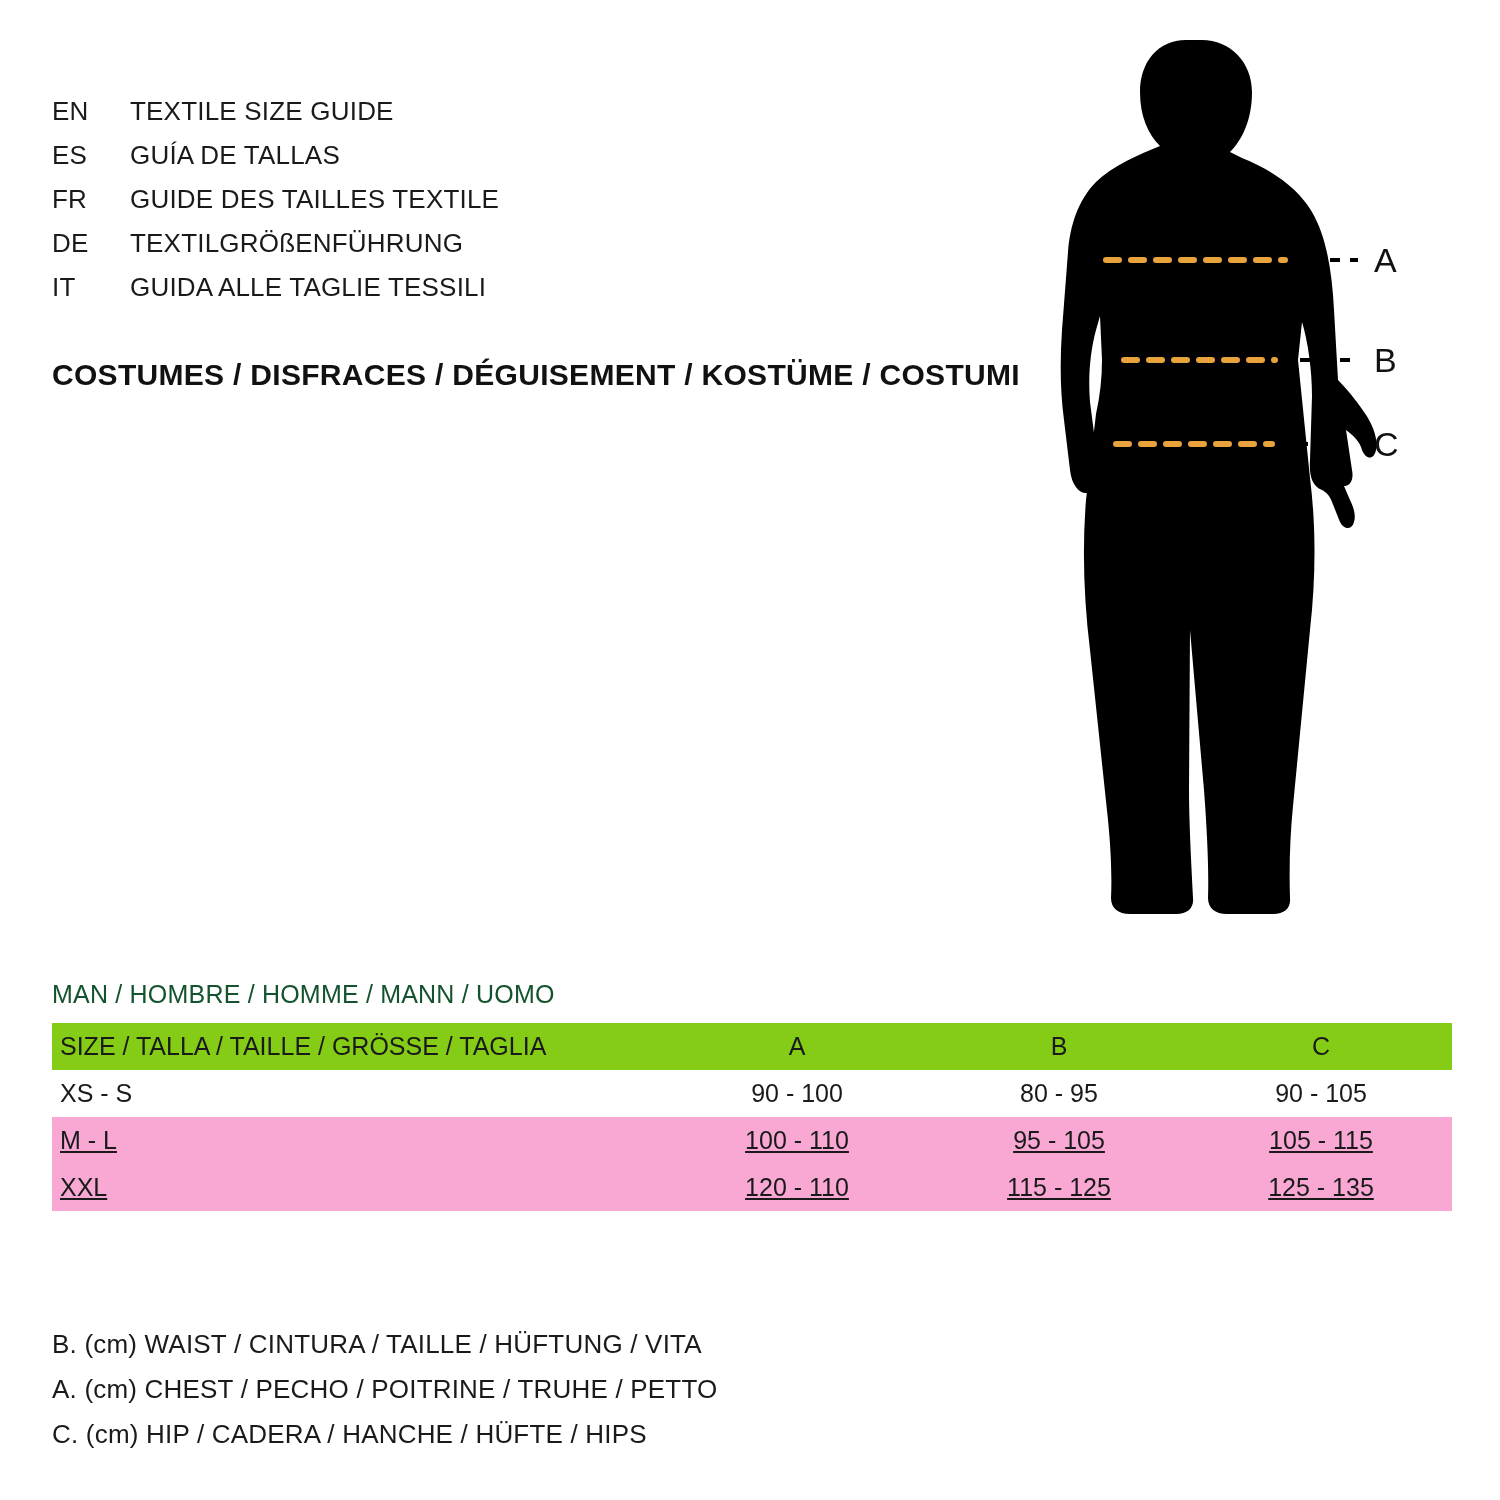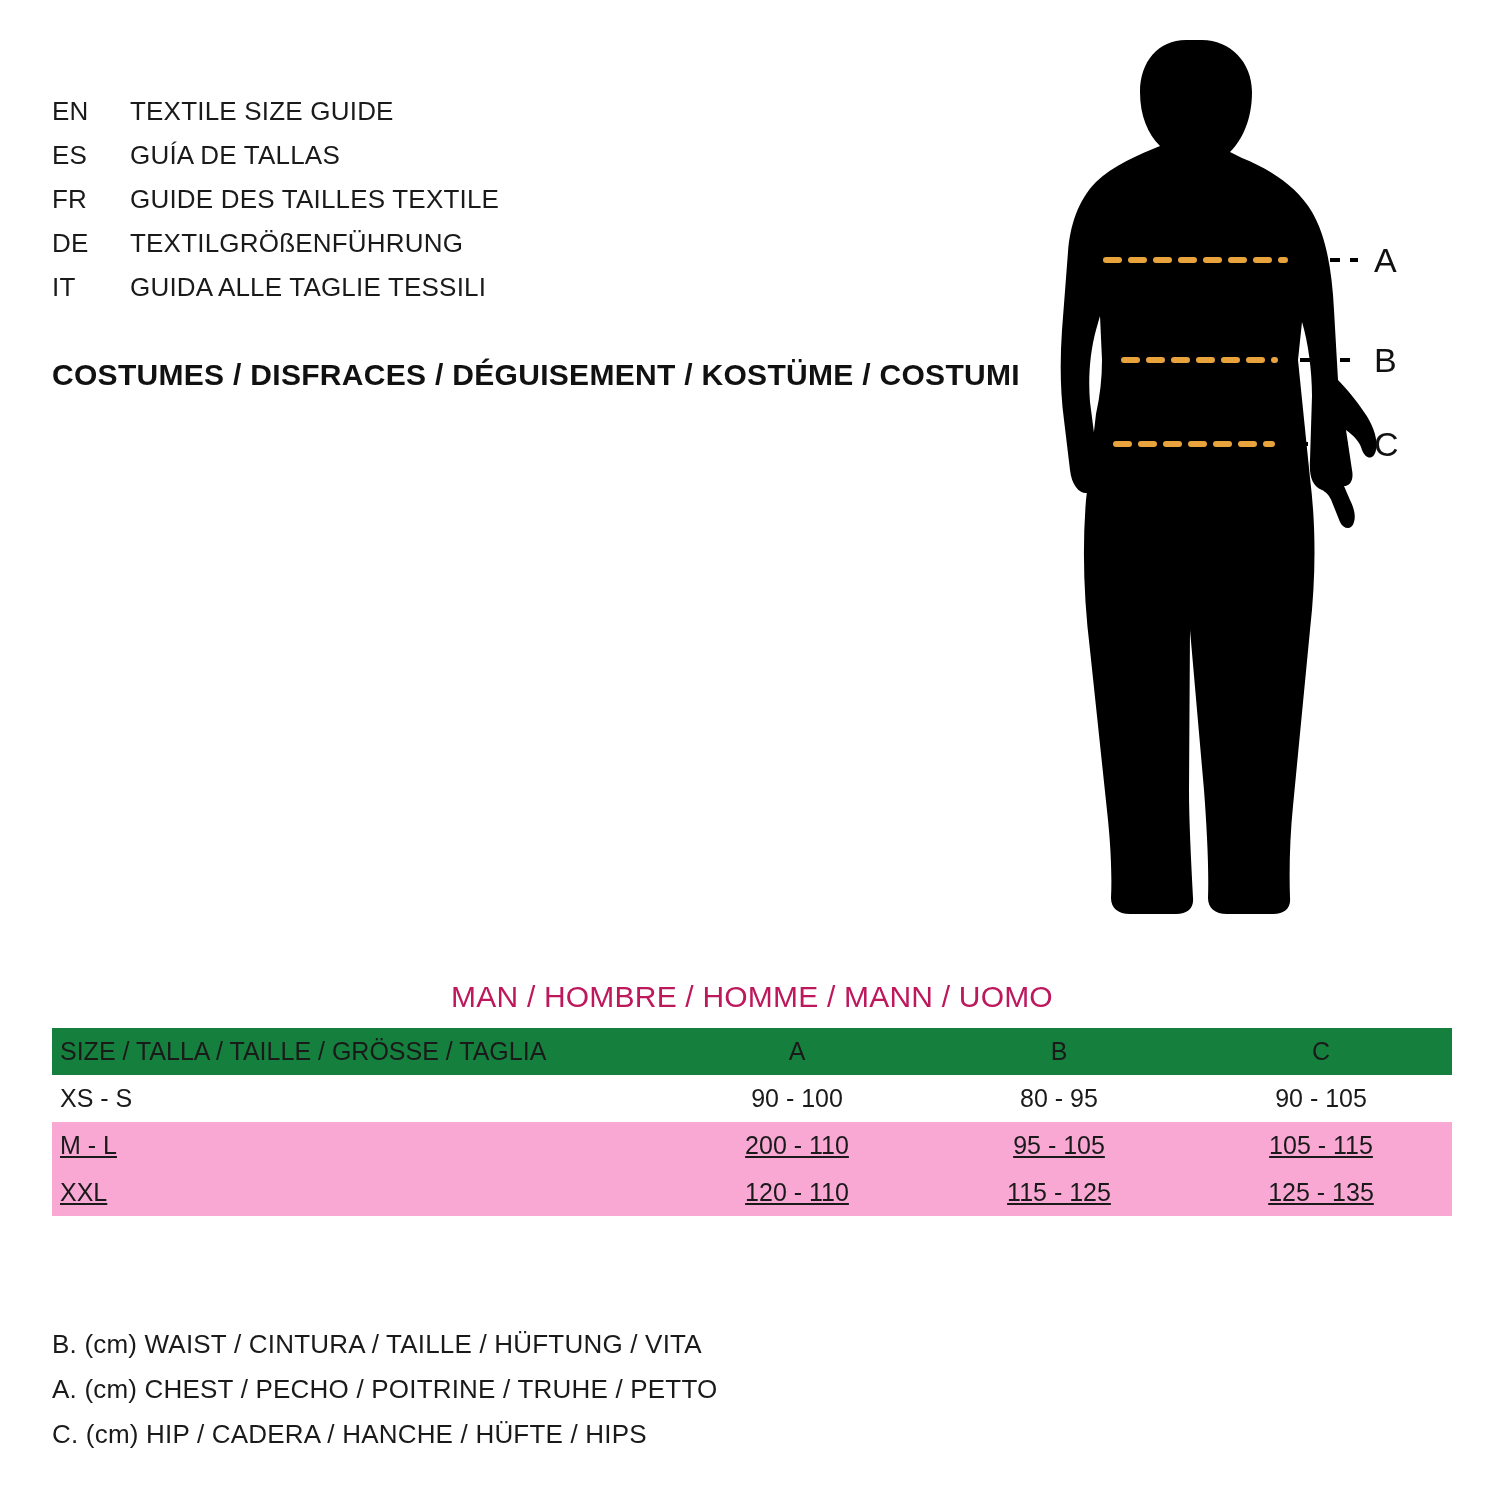--- a/index.html
+++ b/index.html
@@ -64,40 +64,39 @@
   }
 
   
   #table-section {
     position: absolute;
     left: 52px;
     top: 980px;
     width: 1400px;
   }
   #table-caption {
-    font-size: 30px;
-    color: #be185d;
+    font-size: 25px;
+    color: #14532d;
     margin-bottom: 14px;
     letter-spacing: 0.2px;
-    text-align: center;
   }
   table.size-table {
     border-collapse: collapse;
     width: 1350px;
     table-layout: fixed;
   }
   table.size-table th,
   table.size-table td {
     font-size: 25px;
     font-weight: normal;
     padding: 9px 6px;
     color: #1a1a1a;
   }
   table.size-table thead th {
-    background: #15803d;
+    background: #84cc16;
   }
   table.size-table th.col-label,
   table.size-table td.col-label {
     text-align: left;
     padding-left: 8px;
     width: 600px;
   }
   table.size-table th.col-val,
   table.size-table td.col-val {
     text-align: center;
@@ -254,21 +253,21 @@
     </thead>
     <tbody>
       <tr class="row-plain">
         <td class="col-label">XS - S</td>
         <td class="col-val">90 - 100</td>
         <td class="col-val">80 - 95</td>
         <td class="col-val">90 - 105</td>
       </tr>
       <tr class="row-alt">
         <td class="col-label">M - L</td>
-        <td class="col-val">200 - 110</td>
+        <td class="col-val">100 - 110</td>
         <td class="col-val">95 - 105</td>
         <td class="col-val">105 - 115</td>
       </tr>
       <tr class="row-alt">
         <td class="col-label">XXL</td>
         <td class="col-val">120 - 110</td>
         <td class="col-val">115 - 125</td>
         <td class="col-val">125 - 135</td>
       </tr>
     </tbody>

